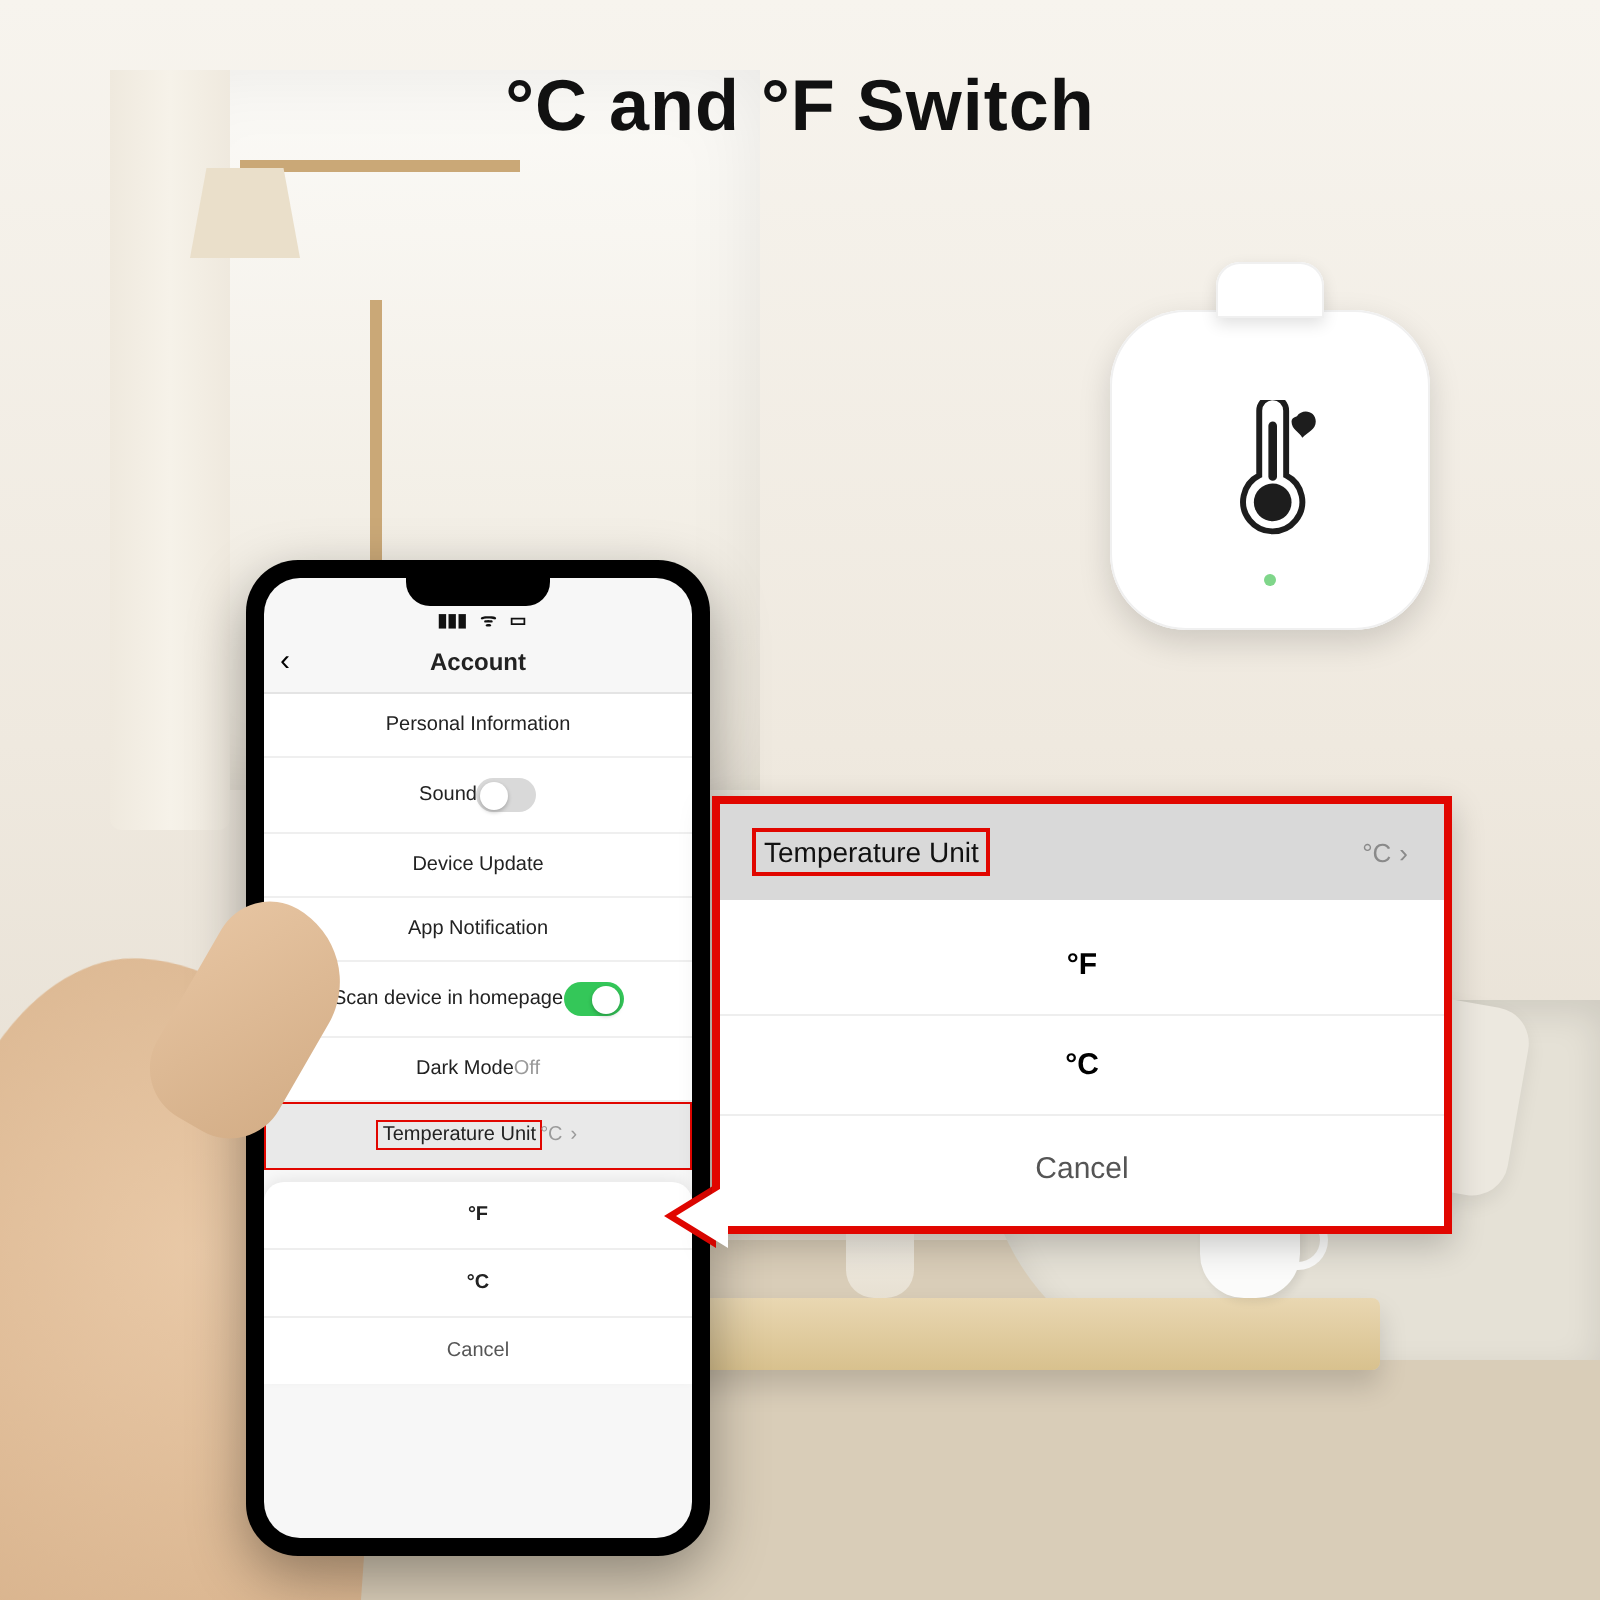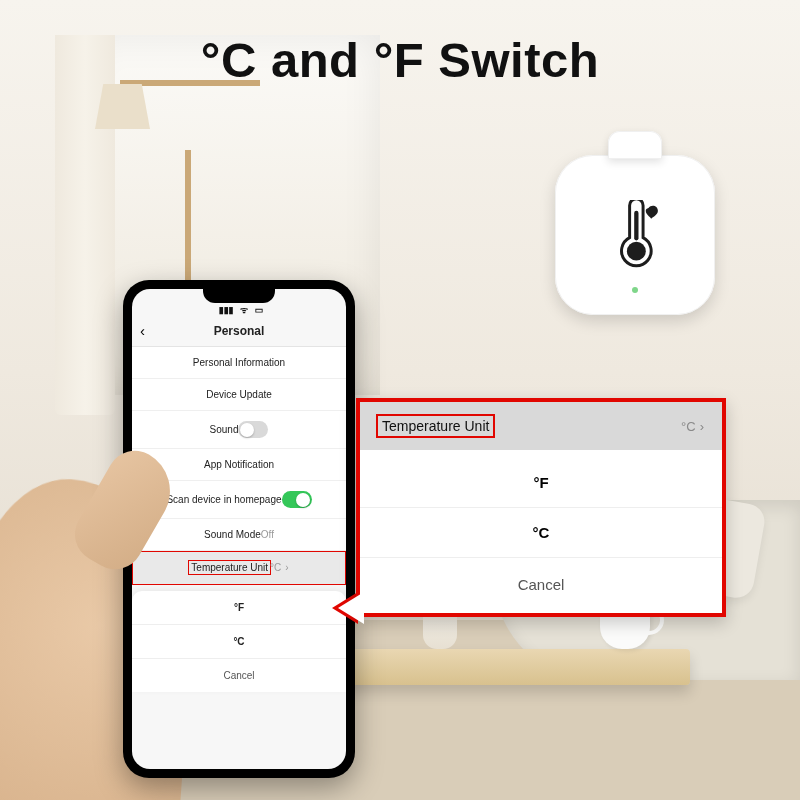--- a/index.html
+++ b/index.html
@@ -56,21 +56,21 @@
             display:flex; align-items:center; justify-content:center; }
   .sensor:before{content:"";position:absolute;top:-24px;left:50%;transform:translateX(-50%);
             width:54px;height:28px;background:#fff;border-radius:12px 12px 0 0;
             box-shadow:0 3px 8px rgba(0,0,0,.12), inset 0 0 0 1px #f0f0f0;}
   .sensor svg { width:56px; height:70px; }
   .sensor .led { position:absolute; bottom:22px; left:50%; transform:translateX(-50%);
                  width:6px; height:6px; background:#7fd68a; border-radius:50%; }
 
   
   .headline { position:absolute; top:32px; left:0; right:0; text-align:center;
-              font-size:49px; font-weight:700; color:#111; letter-spacing:.5px;
+              font-size:36px; font-weight:700; color:#111; letter-spacing:.5px;
               font-family: "Comic Sans MS", "Arial Rounded MT Bold", Arial, sans-serif; }
 
   
   .hand { position:absolute; left:-40px; bottom:-40px; width:230px; height:360px;
           background:radial-gradient(circle at 60% 40%, #e9c9a7, #d6b089);
           border-radius:120px 160px 40px 40px / 200px 220px 40px 40px;
           transform:rotate(4deg); filter:blur(.3px); }
   .thumb { position:absolute; left:90px; bottom:230px; width:70px; height:120px;
            background:linear-gradient(120deg,#e7c5a2,#d3ad86);
            border-radius:40px 60px 40px 40px; transform:rotate(30deg); z-index:3; }
@@ -177,43 +177,43 @@
       <span>14:05</span>
       <span class="icons">
         <span>▮▮▮</span>
         <span>ᯤ</span>
         <span>▭</span>
       </span>
     </div>
 
     <div class="navbar">
       <span class="back">‹</span>
-      <span class="title">Personal</span>
+      <span class="title">Account</span>
     </div>
 
     <div id="rows">
         <div class="row">
           <span>Personal Information</span>
-        </div>
-        <div class="row">
-          <span>Device Update</span>
         </div>
         <div class="row">
           <span>Sound</span>
           <div class="toggle"></div>
         </div>
         <div class="row">
+          <span>Device Update</span>
+        </div>
+        <div class="row">
           <span>App Notification</span>
         </div>
         <div class="row">
           <span>Scan device in homepage</span>
           <div class="toggle on"></div>
         </div>
         <div class="row">
-          <span>Sound Mode</span>
+          <span>Dark Mode</span>
           <span class="value">Off </span>
         </div>
         <div class="row highlight-row">
           <span class="lblwrap"><span>Temperature Unit</span></span>
           <span class="value">°C</span>
           <span style="color: rgb(154, 154, 154); margin-left: 4px;">›</span>
         </div>
       </div>
 
     <div class="sheet">

